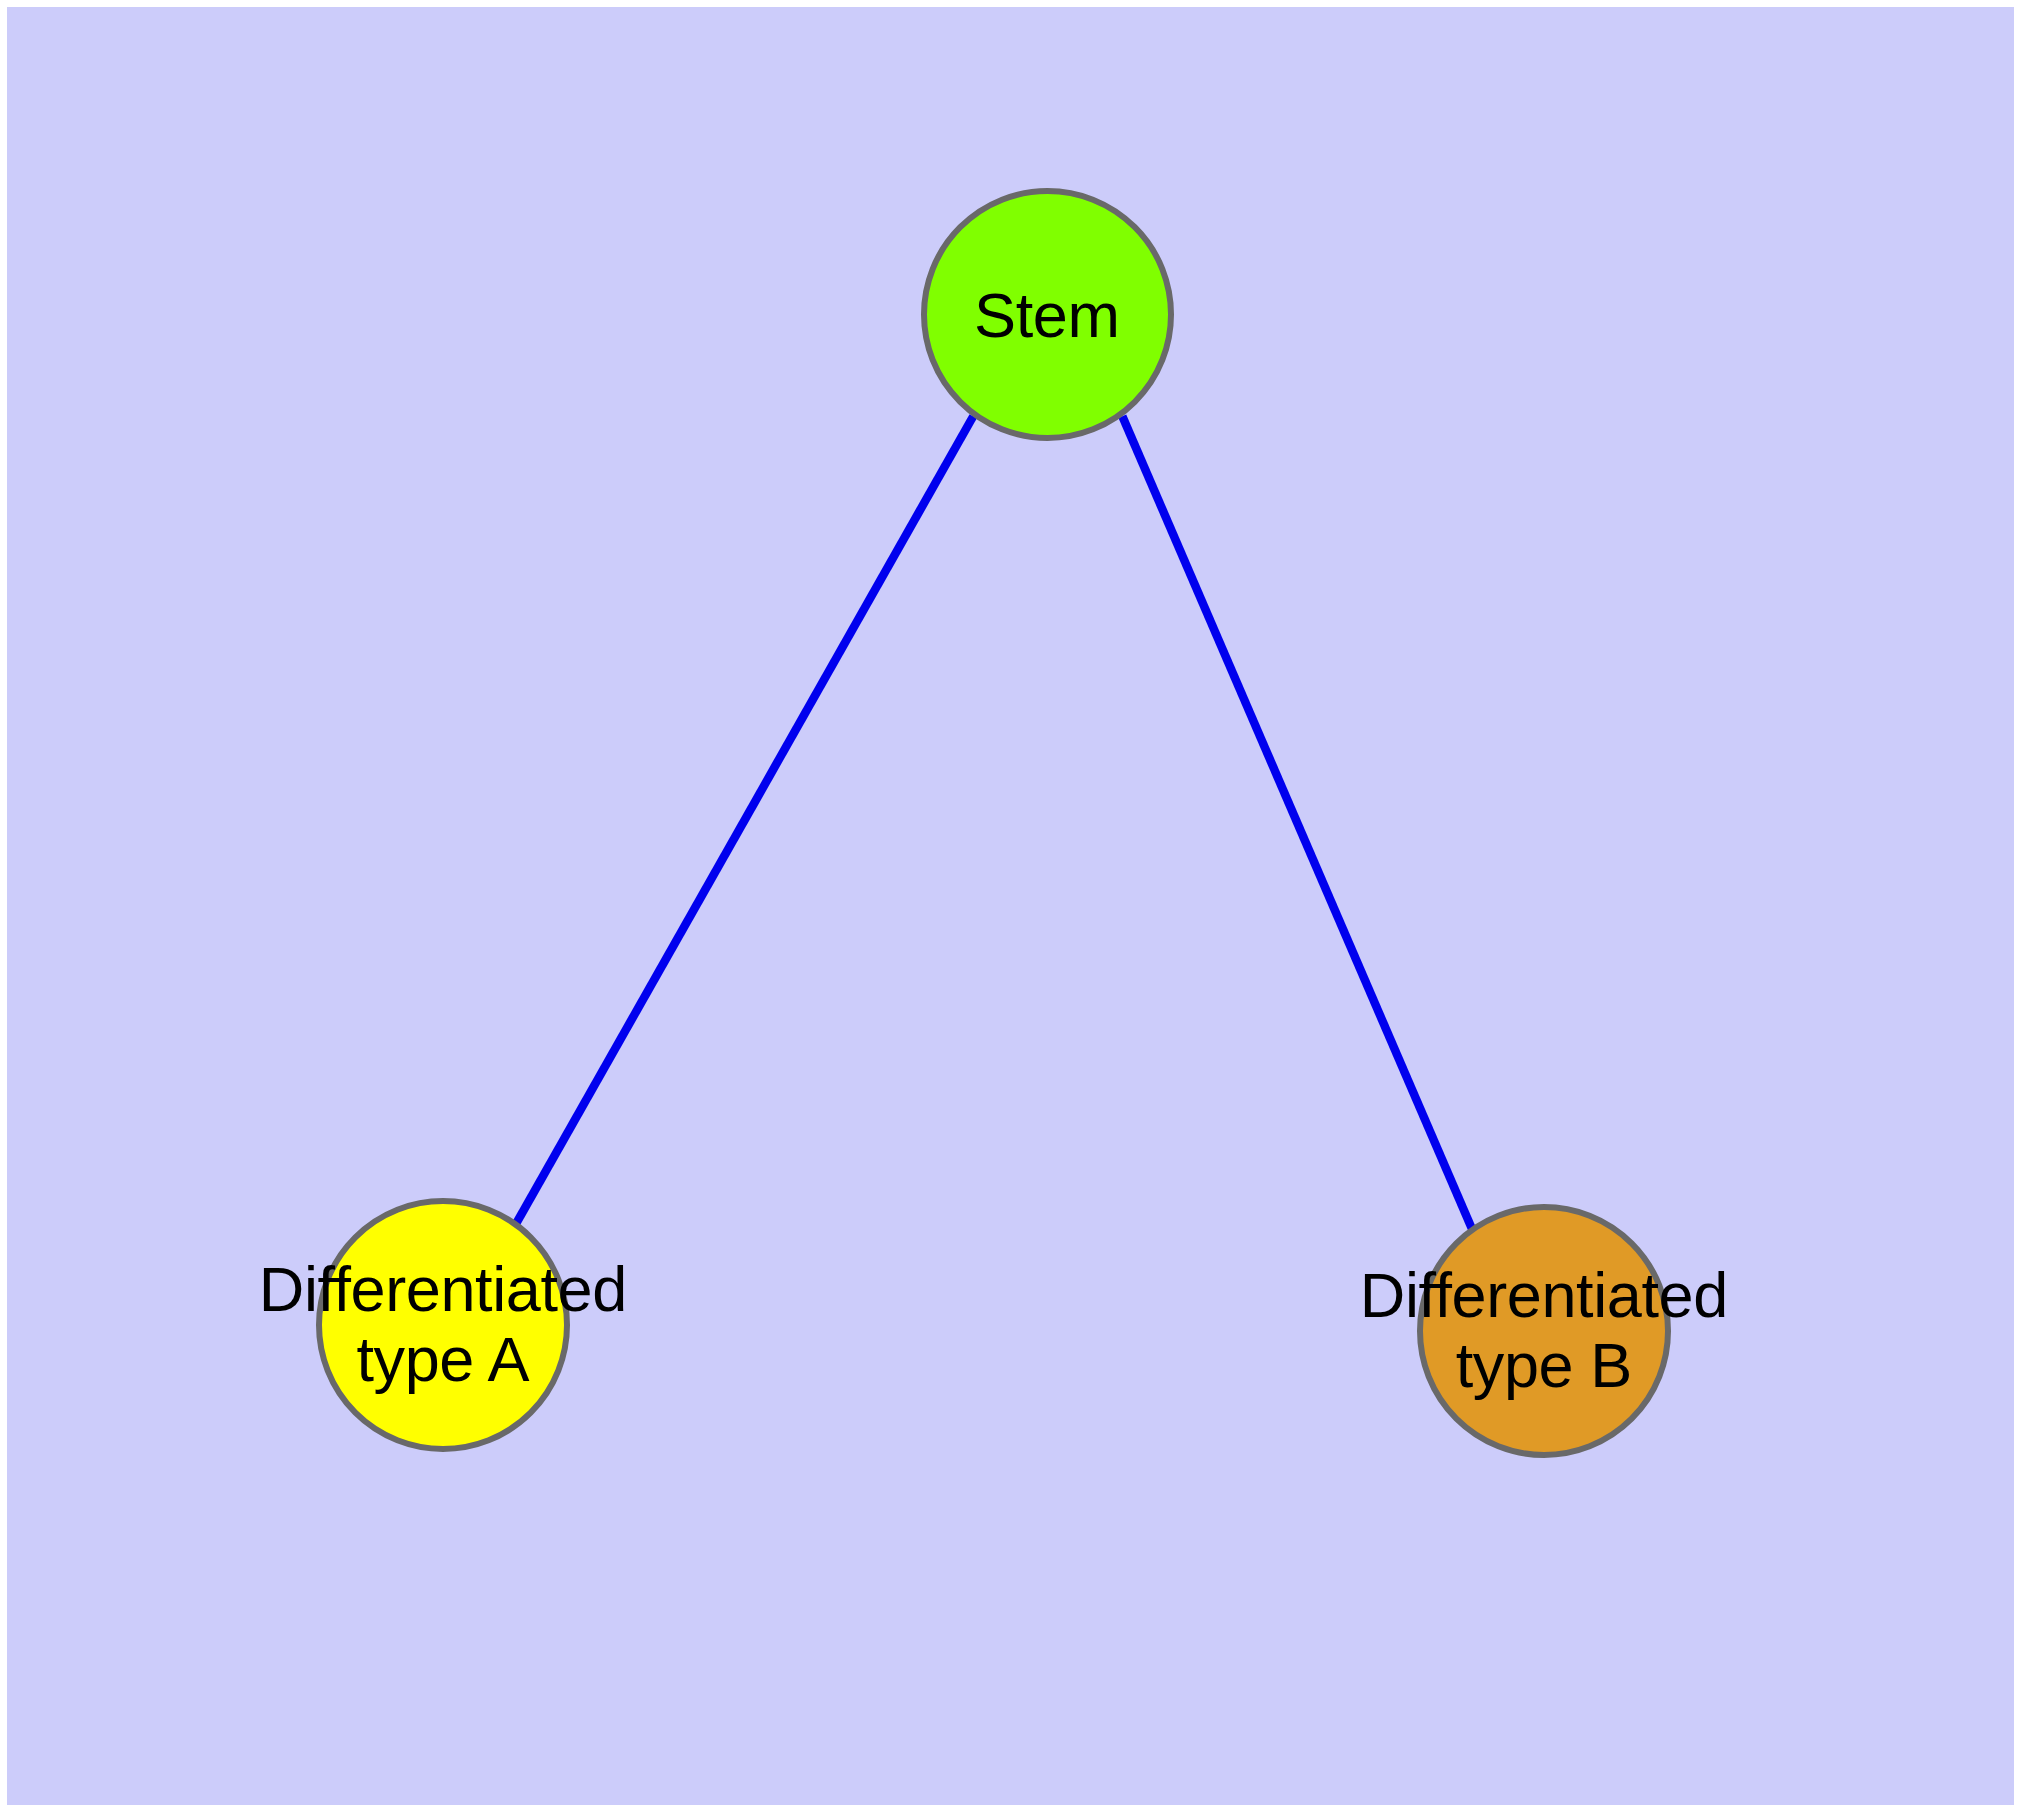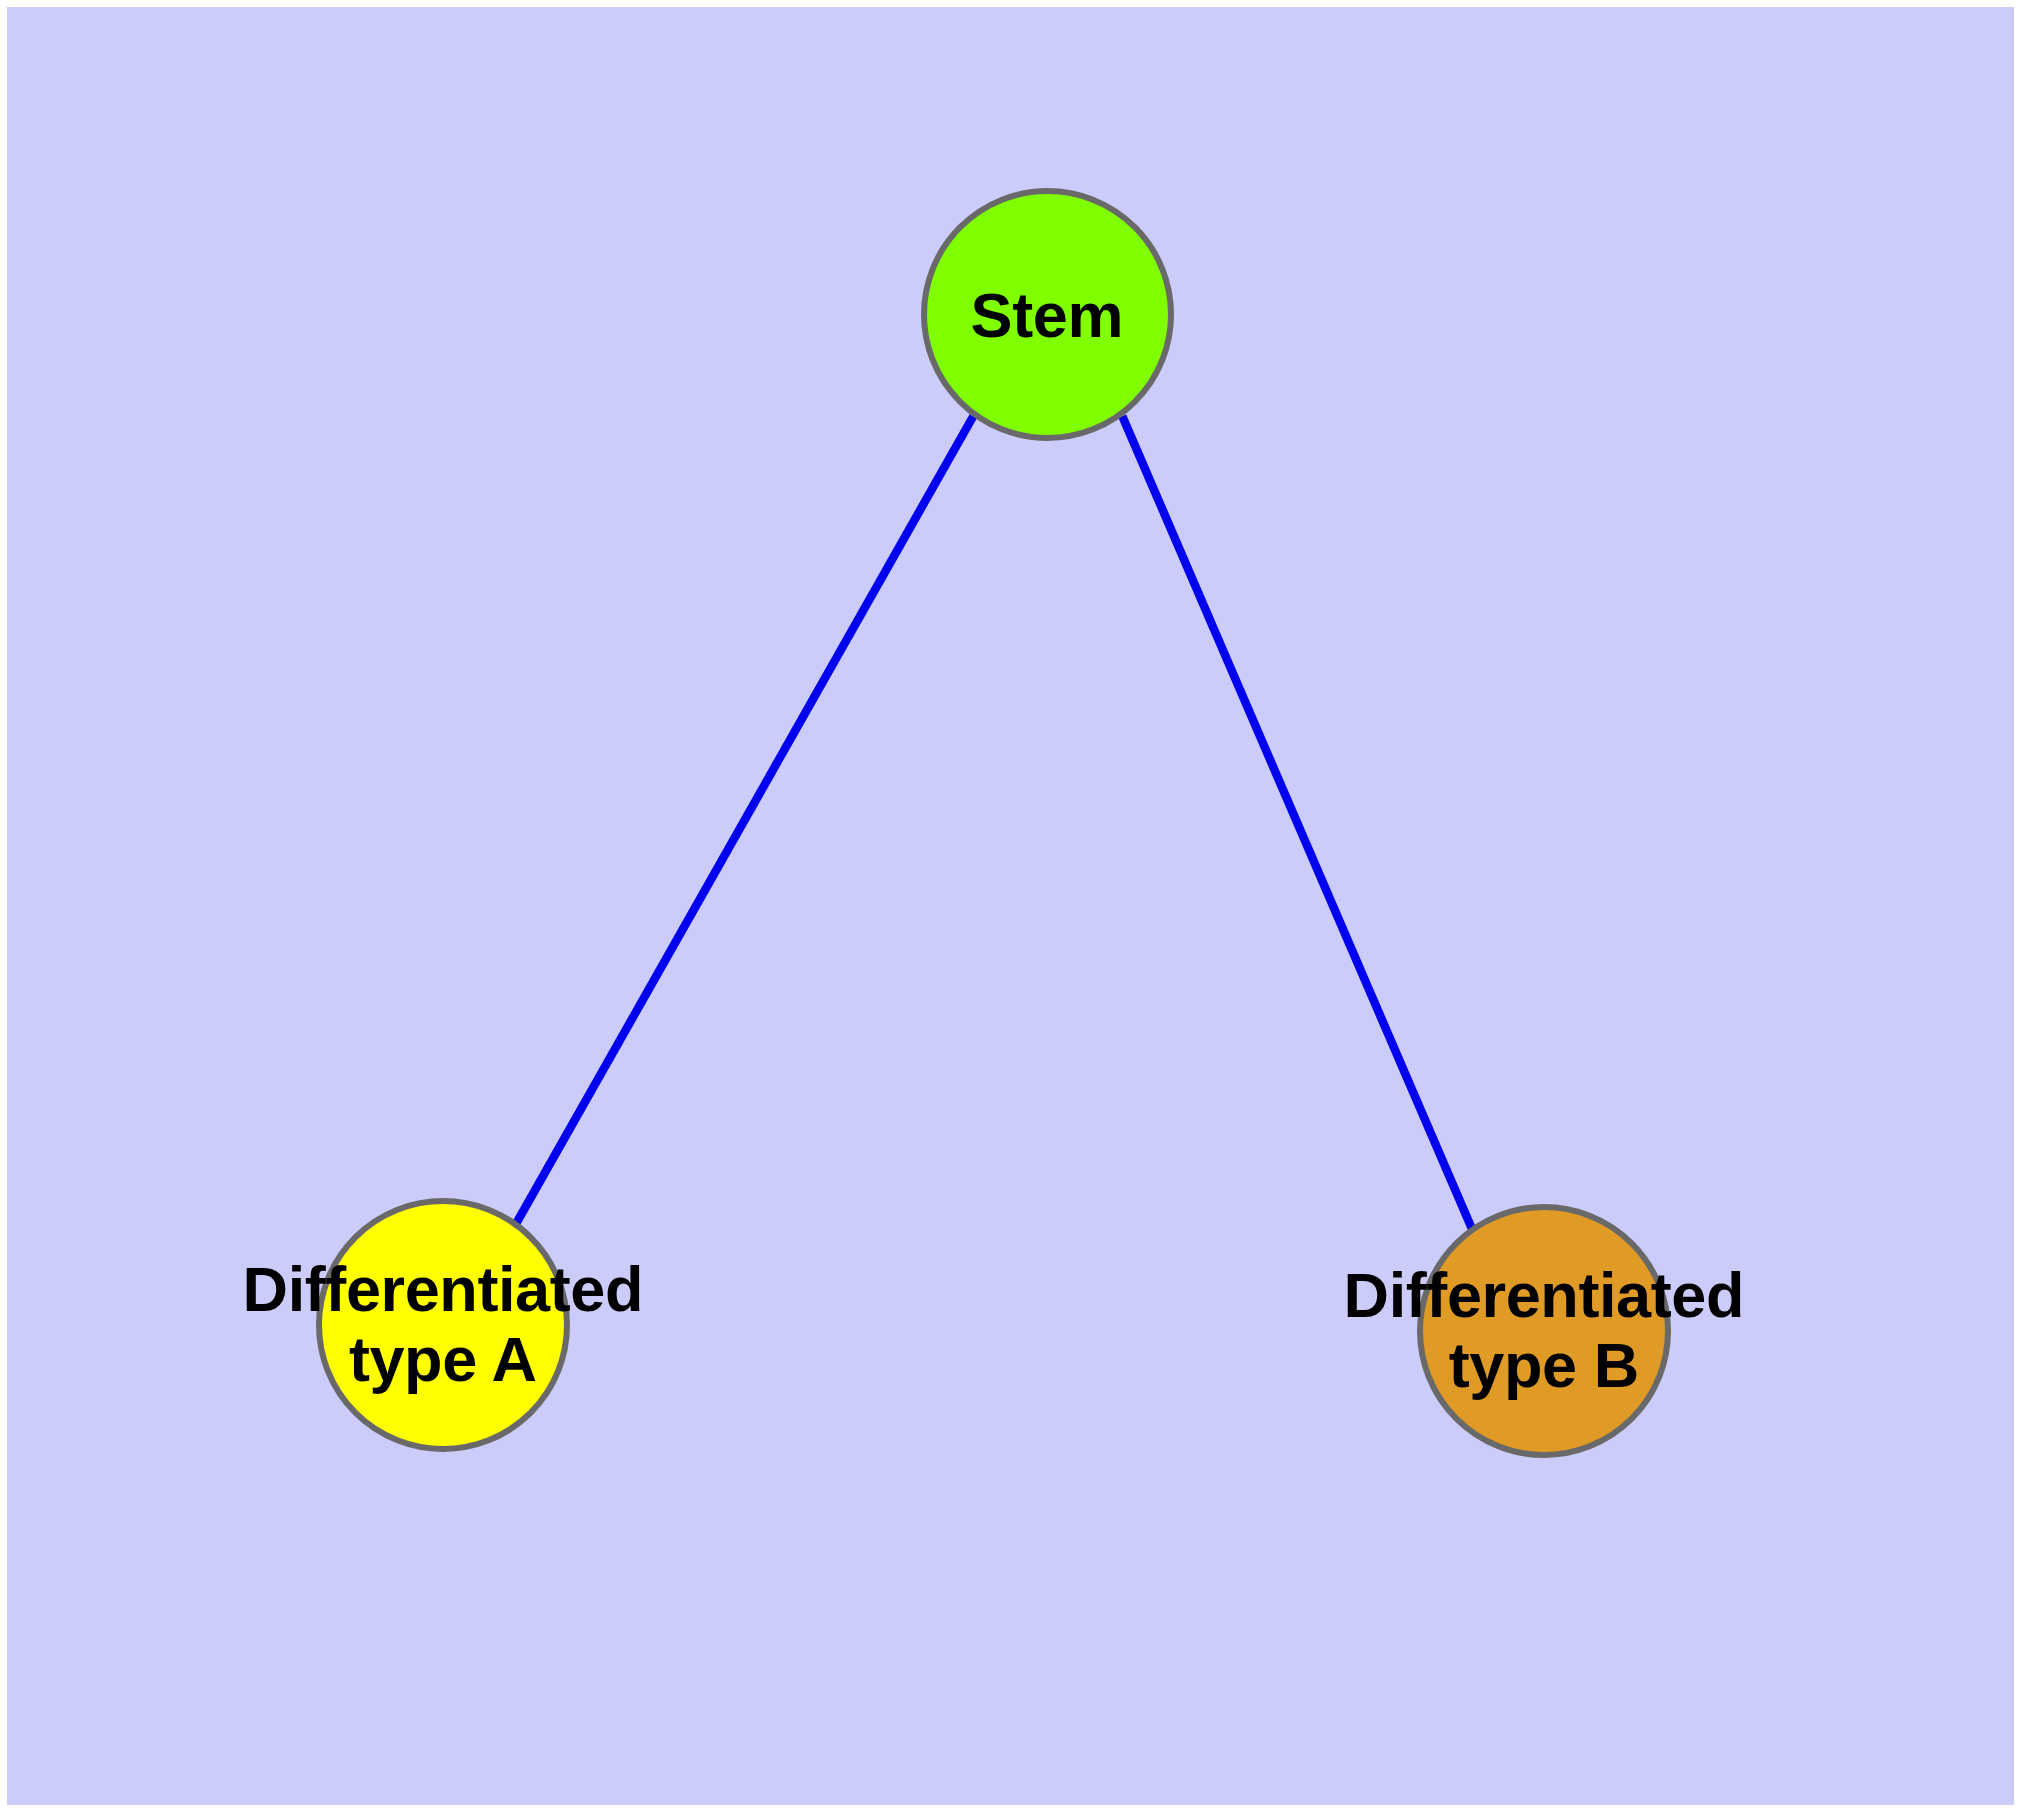--- a/index.html
+++ b/index.html
@@ -47,21 +47,21 @@
   .node {
     position: absolute;
     border-radius: 50%;
     border-style: solid;
     box-sizing: border-box;
   }
   .node-label {
     position: absolute;
     color: #000000;
     font-family: "Liberation Sans", sans-serif;
-    font-weight: bold;
+    font-weight: normal;
     font-size: 63px;
     line-height: 1.12;
     text-align: center;
     white-space: pre;
     letter-spacing: -0.4px;
     pointer-events: none;
     transform: translate(-50%, -50%);
   }
   .node-stem {
     background: #80ff00;

